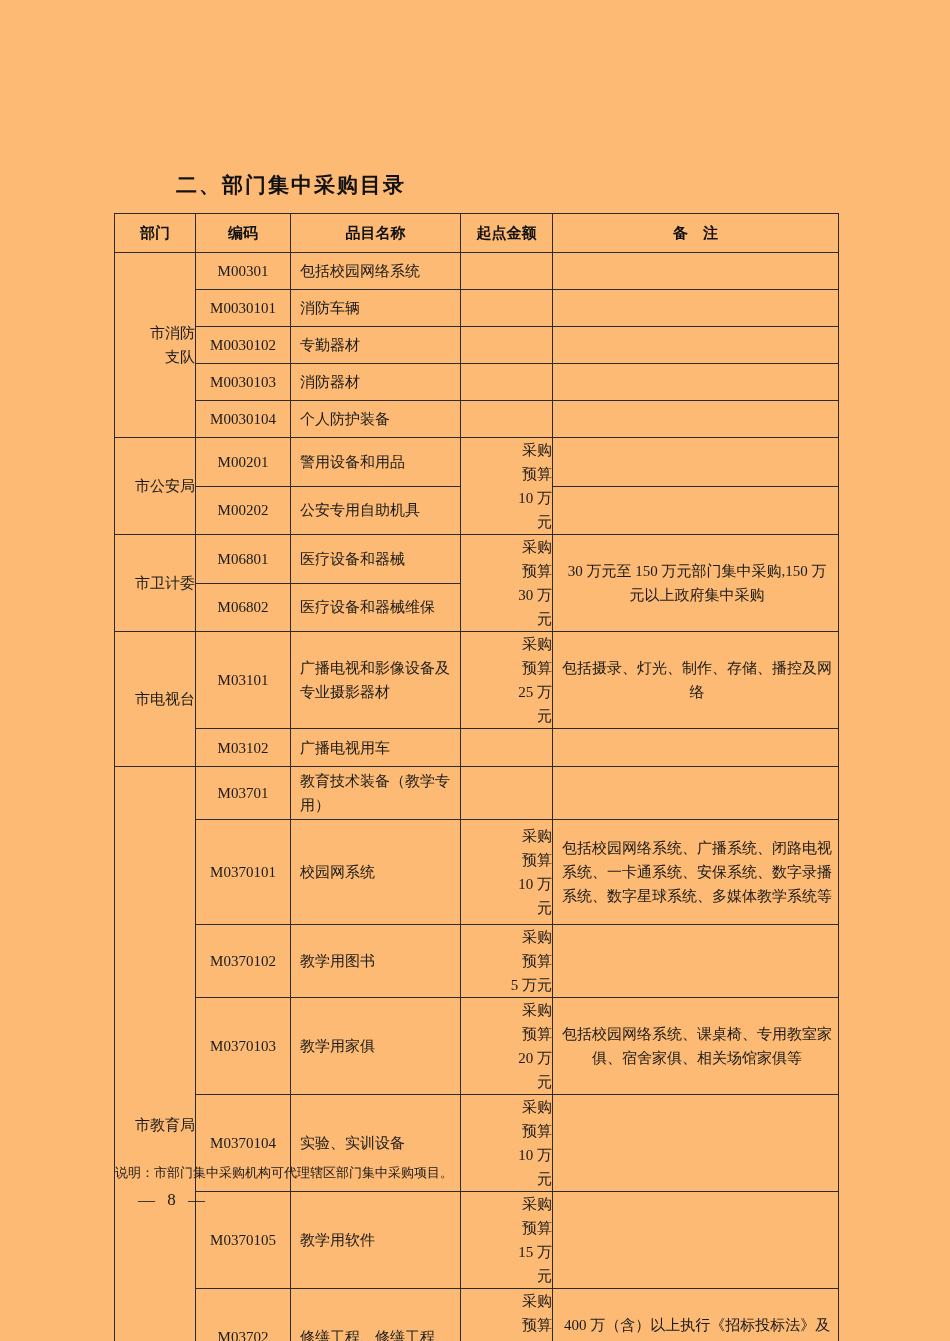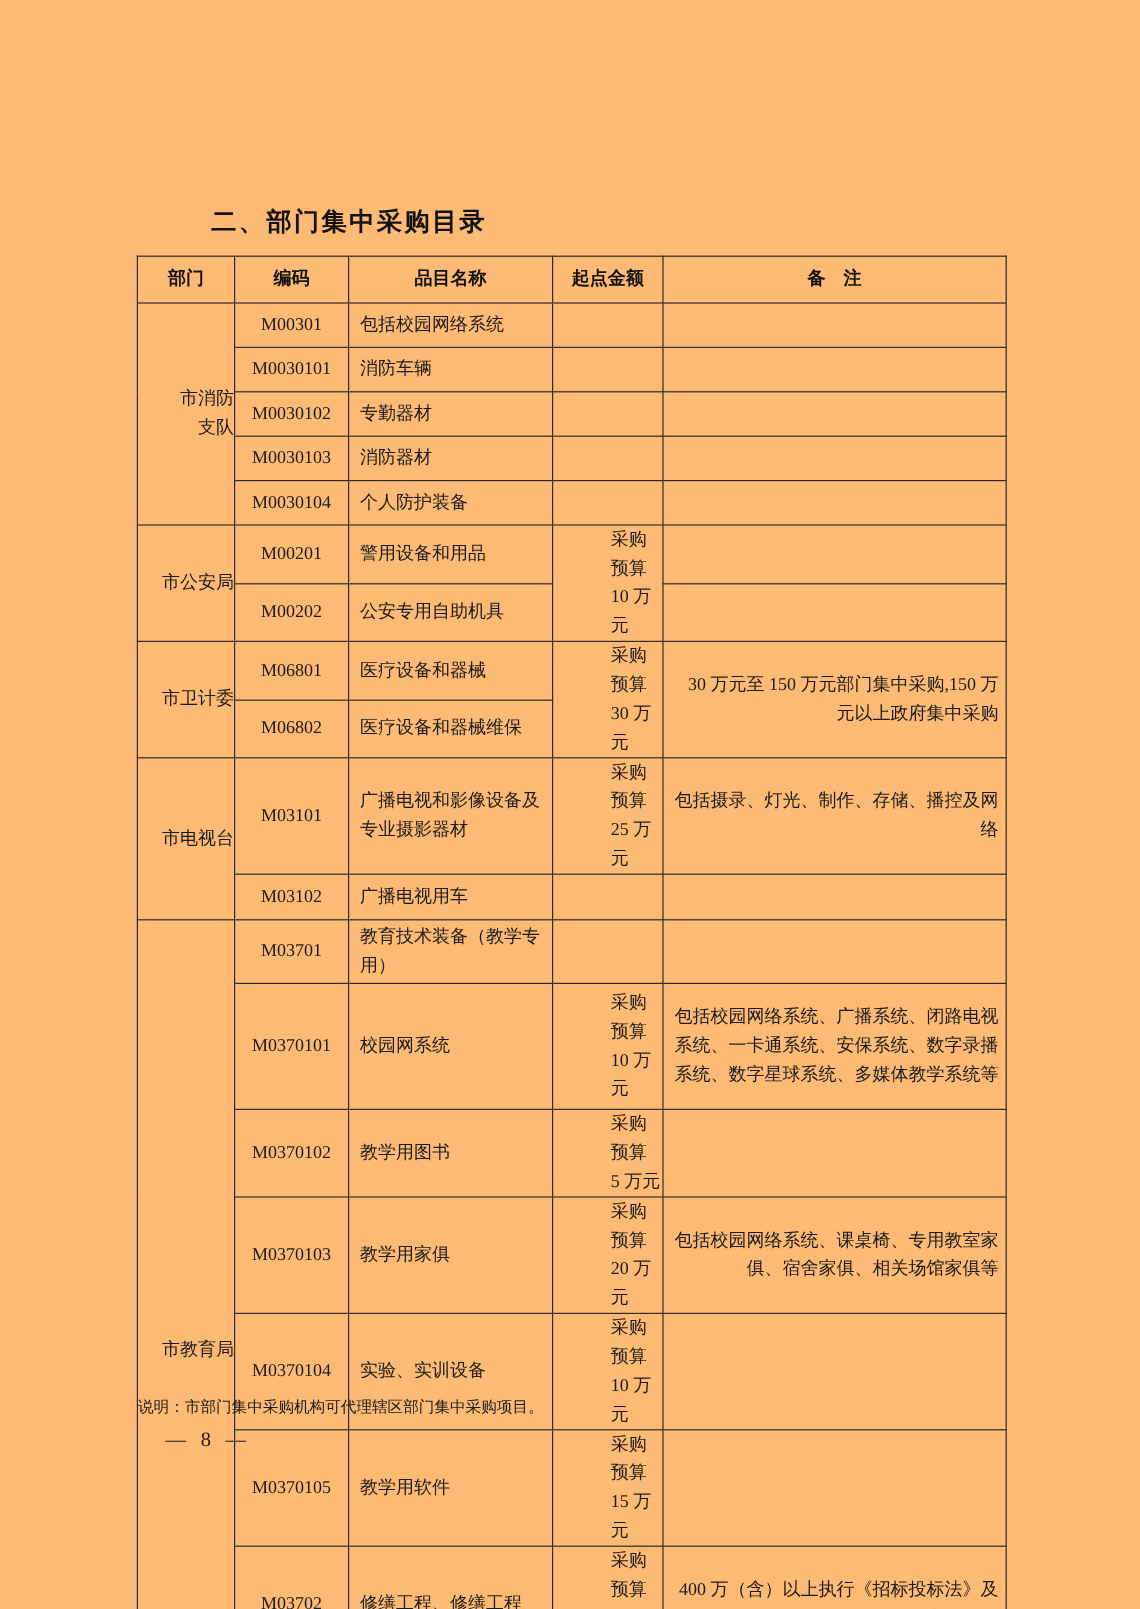--- a/index.html
+++ b/index.html
@@ -52,26 +52,26 @@
   }
   td.code {
     text-align: center;
     font-family: "Liberation Serif", "DejaVu Serif", serif;
   }
   td.item {
     text-align: left;
     padding: 2px 6px 2px 9px;
   }
   td.threshold {
-    text-align: left;
+    text-align: right;
     white-space: pre-line;
     padding-left: 48px;
   }
   td.remark {
-    text-align: right;
+    text-align: center;
     padding: 2px 6px 2px 9px;
   }
   .note {
     position: absolute;
     left: 115px;
     top: 1152px;
     font-size: 13px;
     color: #1a1a1a;
     margin-top: 12px;
   }

